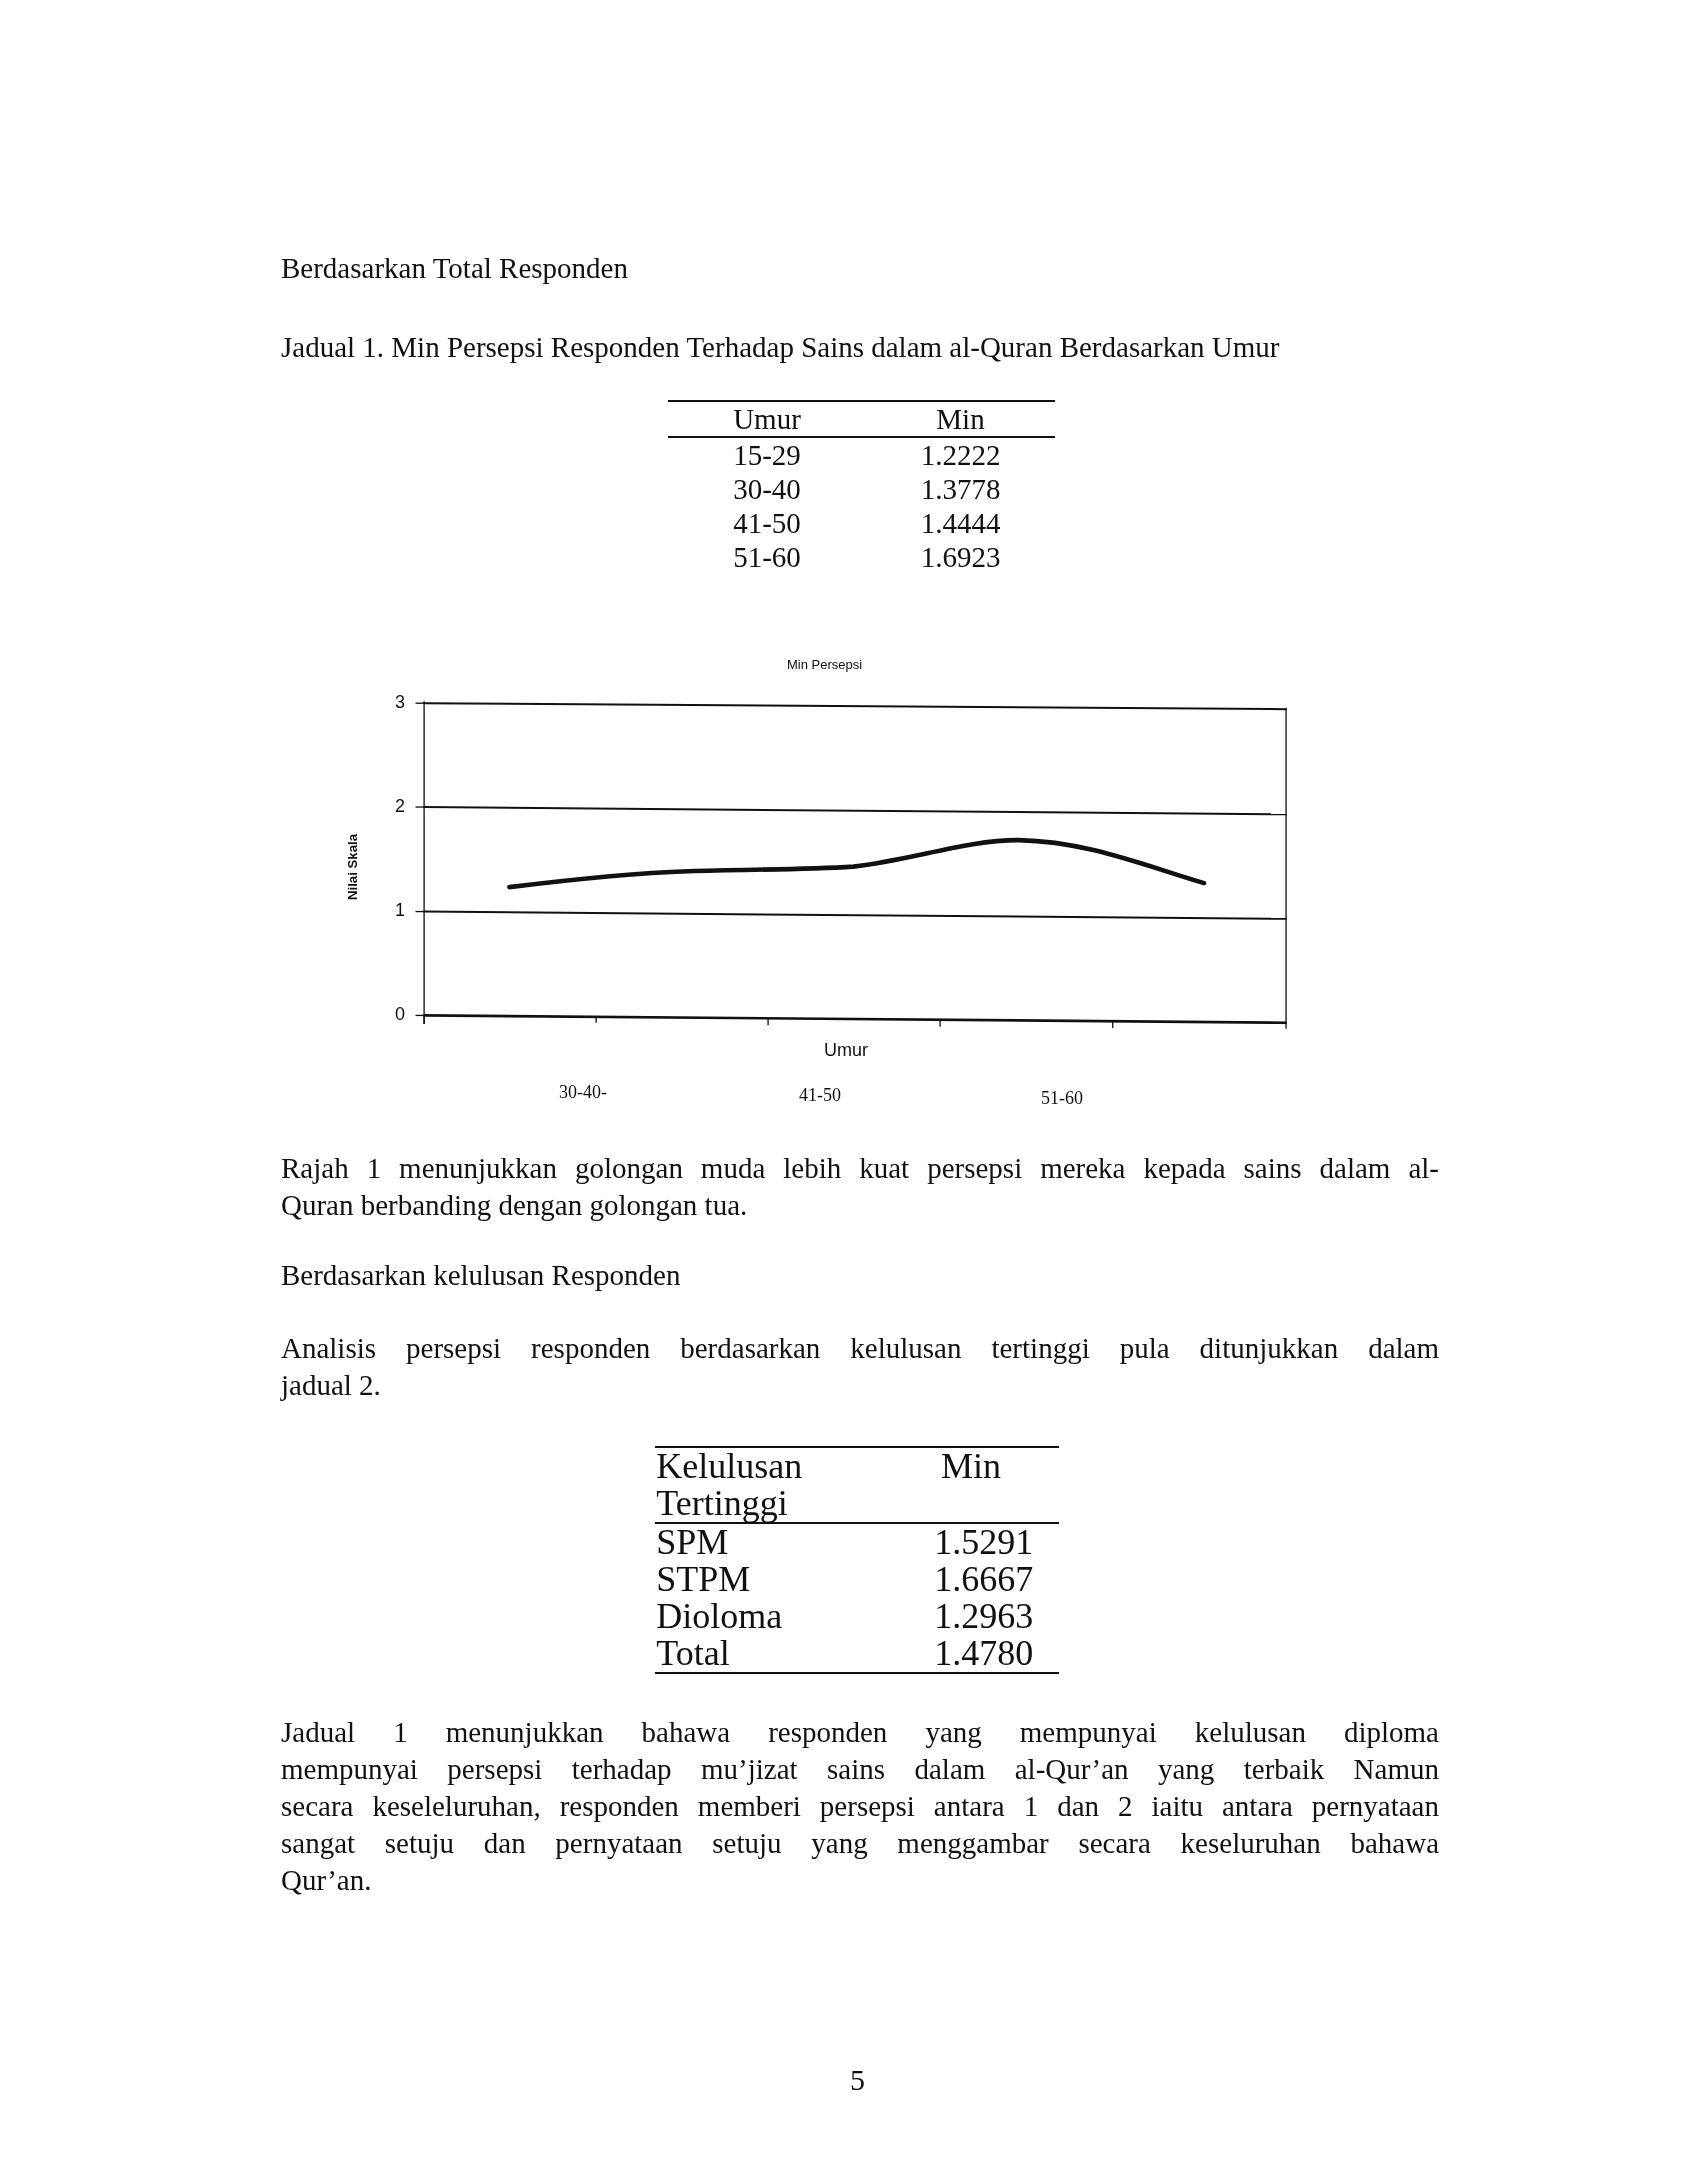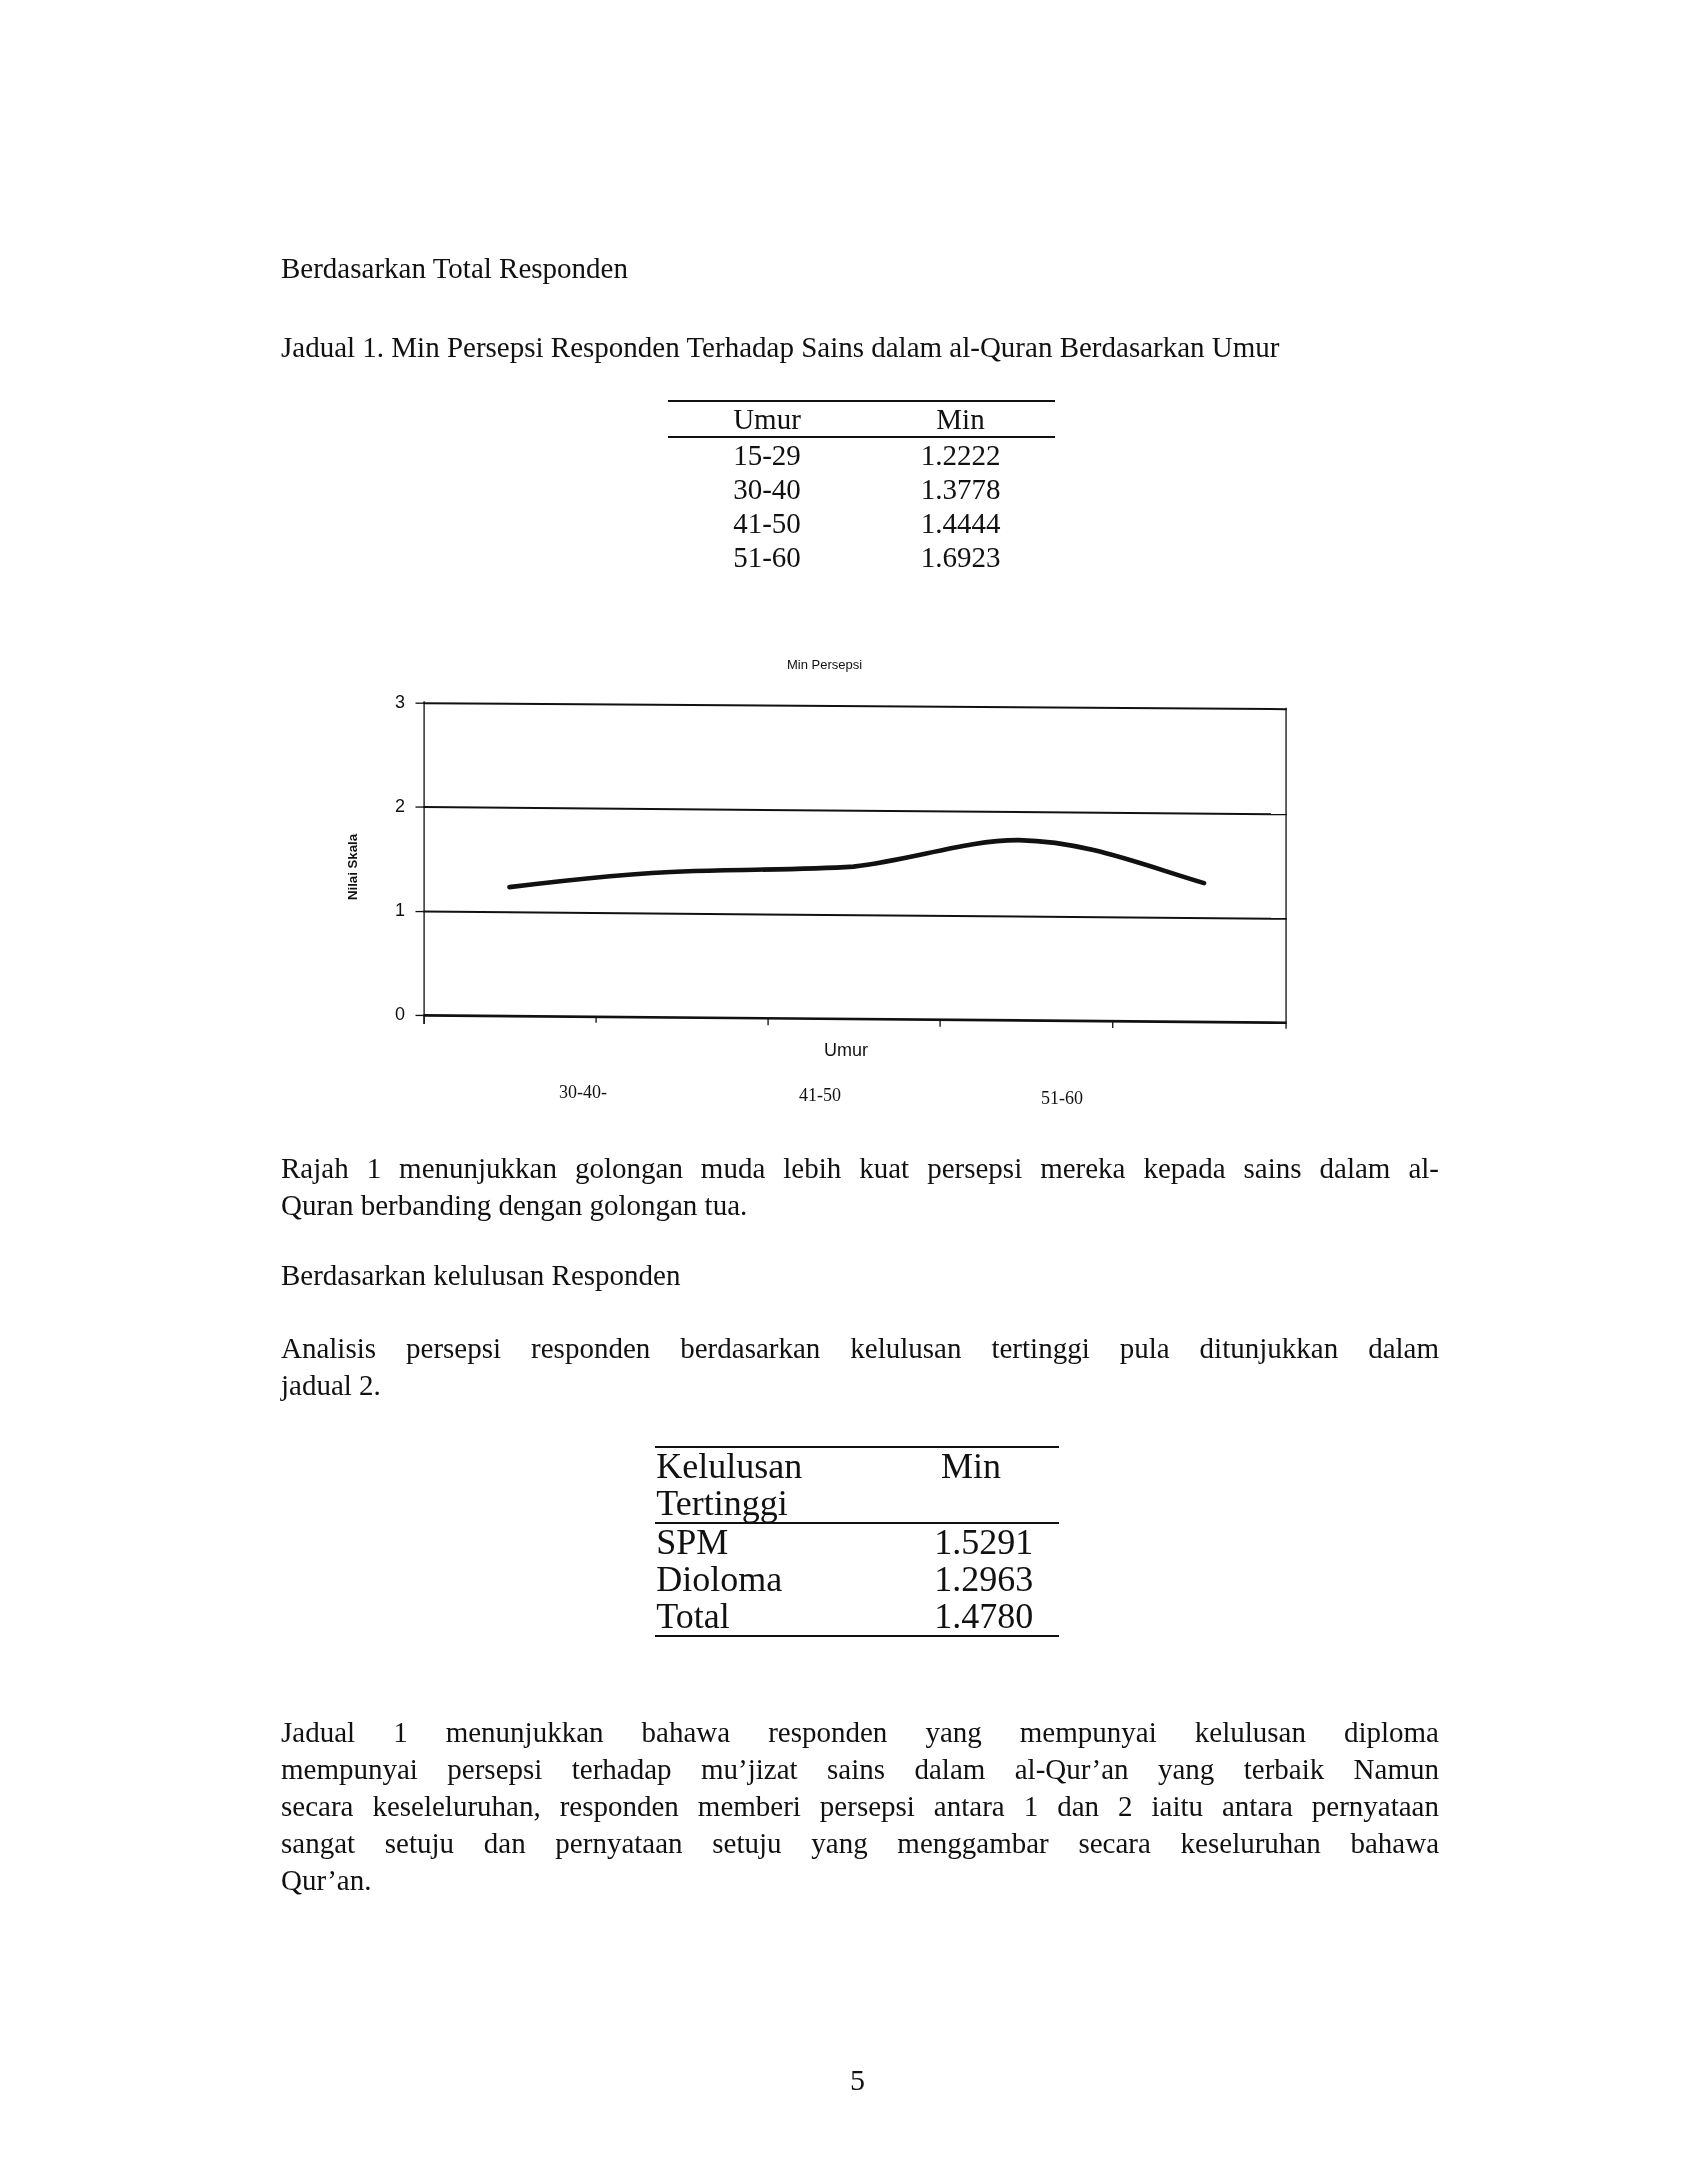--- a/index.html
+++ b/index.html
@@ -122,20 +122,24 @@
   <div class="row">
     <div class="c1">Kelulusan Tertinggi</div>
     <div class="c2" style="padding-left:20px;">Min</div>
   </div>
   <div class="rule"></div>
   <div class="row">
     <div class="c1">SPM</div>
     <div class="c2">1.5291</div>
   </div>
   <div class="row">
+    <div class="c1">STPM</div>
+    <div class="c2">1.6667</div>
+  </div>
+  <div class="row">
     <div class="c1">Dioloma</div>
     <div class="c2">1.2963</div>
   </div>
   <div class="row">
     <div class="c1">Total</div>
     <div class="c2">1.4780</div>
   </div>
   <div class="rule"></div>
 </div>
 

